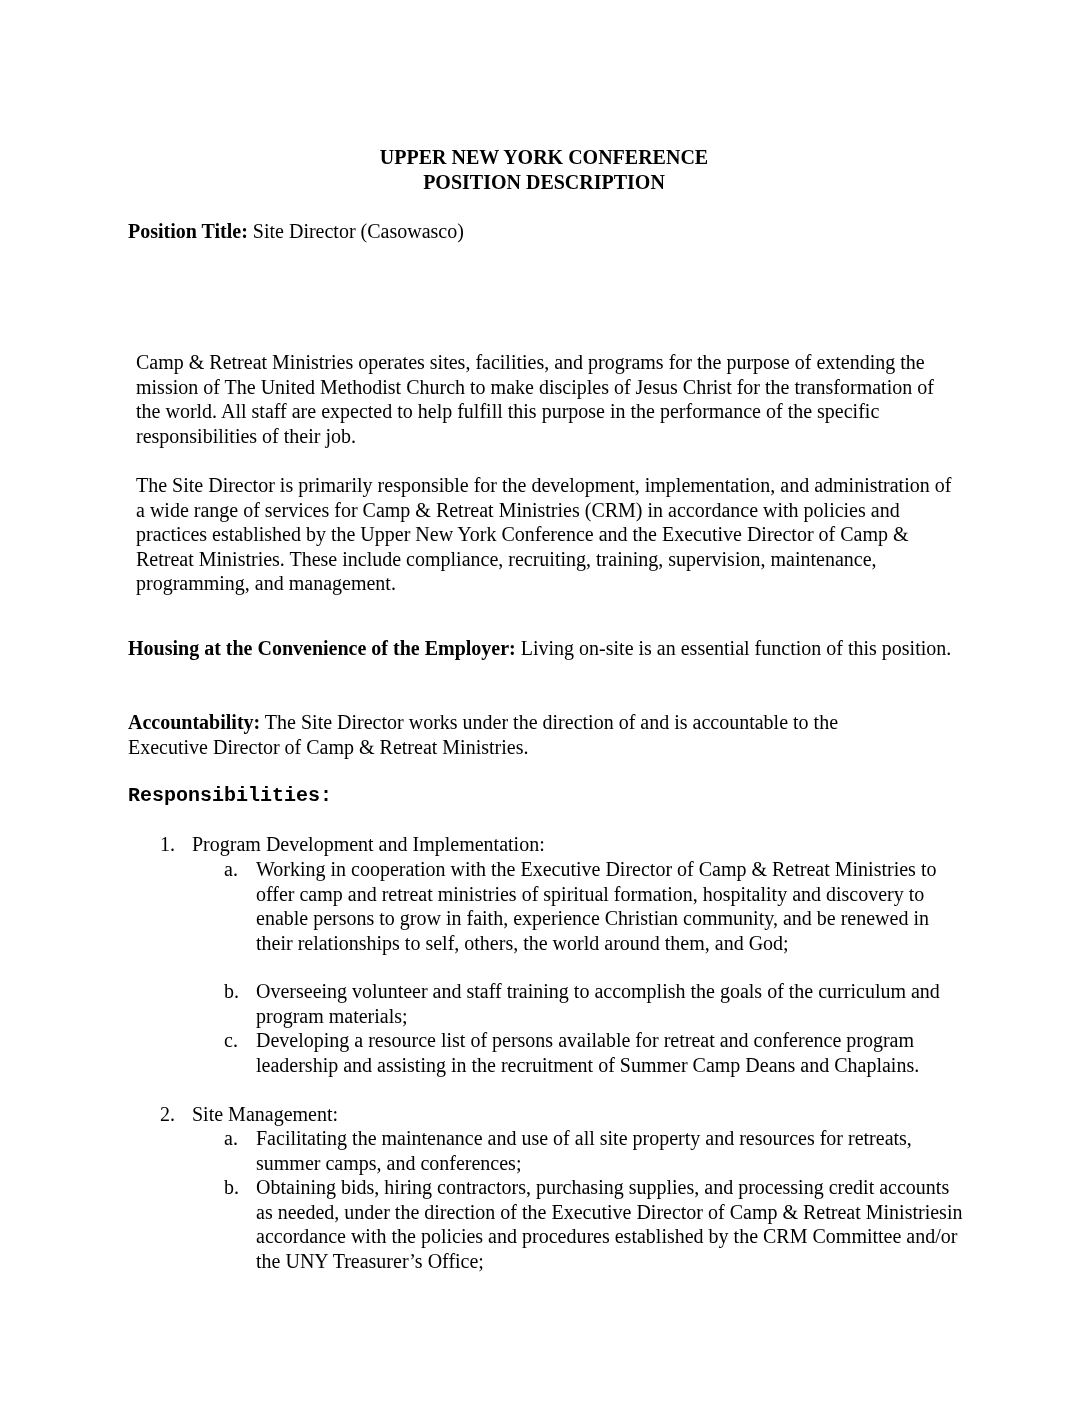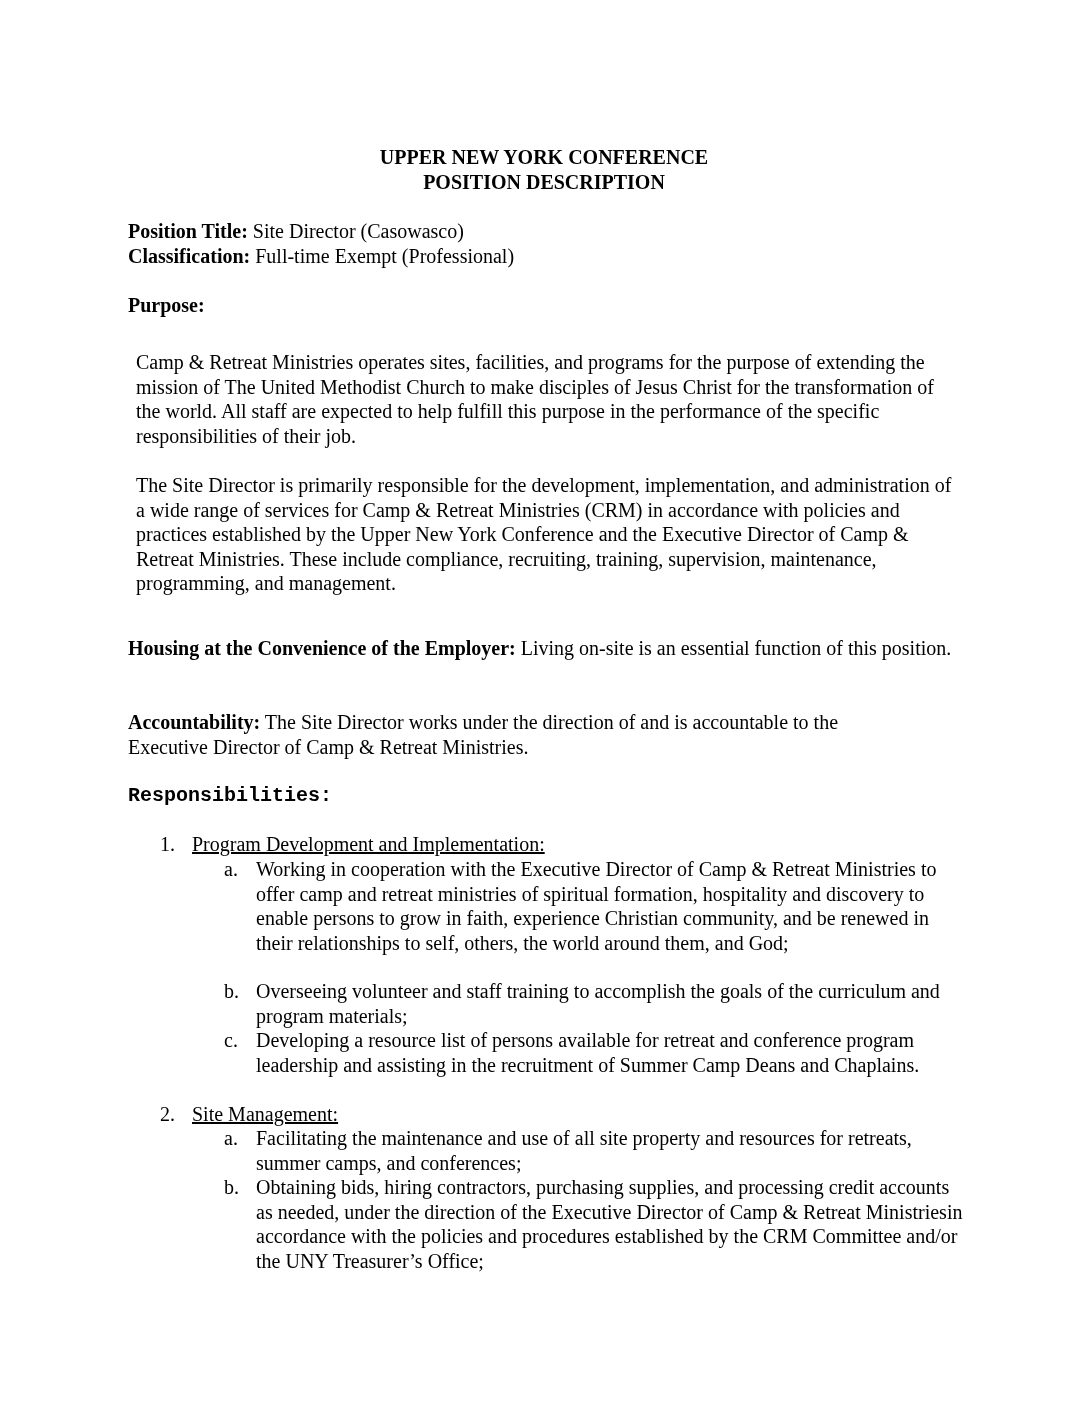--- a/index.html
+++ b/index.html
@@ -9,43 +9,37 @@
     font-family: "Liberation Serif", "DejaVu Serif", serif;
     color: #000; font-size: 20px; line-height: 24.5px;
   }
   .heading { position: absolute; left: 0; width: 1088px; text-align: center; font-weight: bold; font-size: 20px; }
   .blk { position: absolute; left: 128px; width: 840px; }
   .blk p { margin: 8px; }
   b { font-weight: bold; }
   .justify { text-align: justify; text-align-last: left; }
   .item1 { position: absolute; left: 160px; width: 808px; }
   .num { position: absolute; left: 0; }
-  .item-text { position: absolute; left: 32px; text-decoration: underline; }
+  .item-text { position: absolute; left: 32px; }
   .sub { position: absolute; left: 224px; width: 744px; }
   .sub .letter { position: absolute; left: 0; top: 0; }
   .sub .txt { margin-left: 32px; width: 712px; }
 </style>
 </head>
 <body>
 
 <div class="page">
 
   <div class="heading" style="top:129px;">UPPER NEW YORK CONFERENCE</div>
   <div class="heading" style="top:154px;">POSITION DESCRIPTION</div>
 
   <div class="blk" style="top:203px;">
     <b>Position Title:</b><span> Site Director (Casowasco)</span>
   </div>
-  <div class="blk" style="top:228px;">
-    <b>Classification:</b><span> Full-time Exempt (Professional)</span>
-  </div>
 
-  <div class="blk" style="top:277px;">
-    <b>Purpose:</b>
-  </div>
 
   <div class="blk" style="top:326px; width:836px;">
     <p>Camp &amp; Retreat Ministries operates sites, facilities, and programs for the purpose of extending the mission of The United Methodist Church to make disciples of Jesus Christ for the transformation of the world.  All staff are expected to help fulfill this purpose in the performance of the specific responsibilities of their job.</p>
   </div>
 
   <div class="blk" style="top:449px; width:836px;">
     <p>The Site Director is primarily responsible for the development, implementation, and administration of a wide range of services for Camp &amp; Retreat Ministries (CRM) in accordance with policies and practices established by the Upper New York Conference and the Executive Director of Camp &amp; Retreat Ministries. These include compliance, recruiting, training, supervision, maintenance, programming, and management.</p>
   </div>
 
   <div class="blk" style="top:694px; width:780px;">

